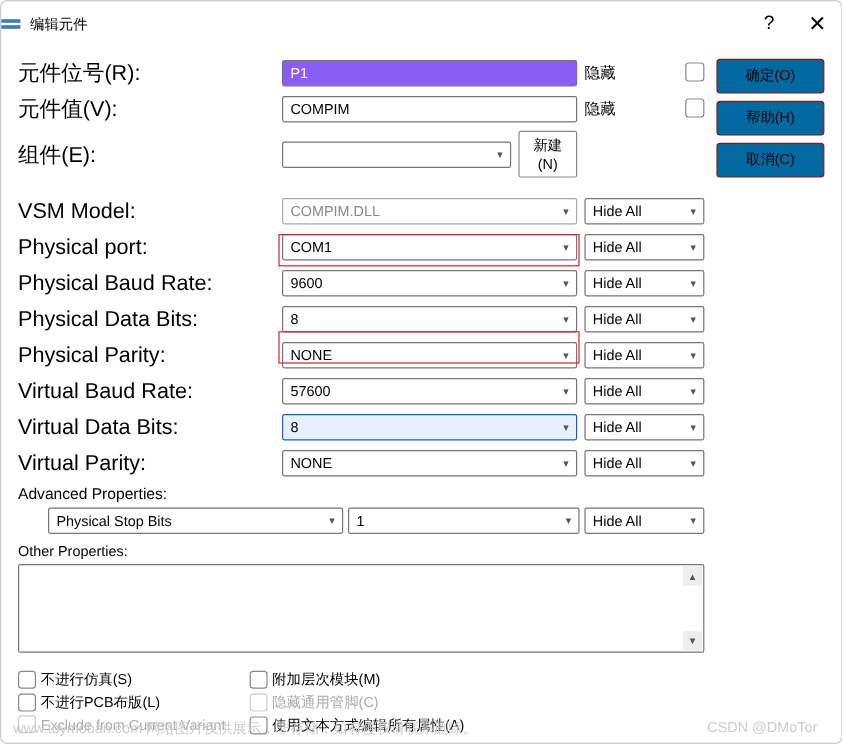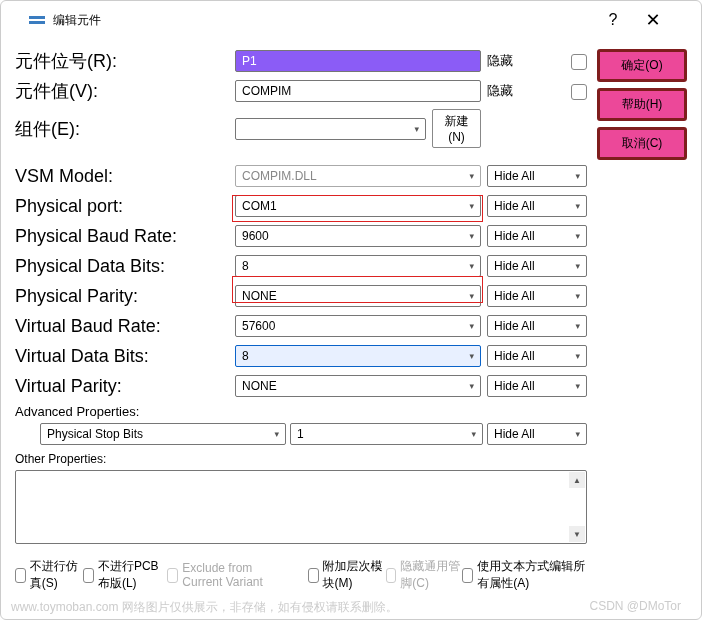--- a/index.html
+++ b/index.html
@@ -1,30 +1,30 @@
 <!DOCTYPE html>
 <html><head>
 <meta charset="utf-8">
 <style>
 * { box-sizing: border-box; margin: 0; padding: 0; font-family: "Microsoft YaHei", "Segoe UI", Arial, sans-serif; font-size: 12px; }
 body { background: #fff; width: 702px; height: 620px; overflow: hidden; position: relative; border:1px solid #ccc; border-radius:6px; }
-.titlebar { display:flex; align-items:center; padding:8px 28px; font-size:14px; }
+.titlebar { display:flex; align-items:center; padding:8px 0; font-size:14px; }
 .titlebar .icon { width:16px; height:16px; margin-right:8px; display:flex; flex-direction:column; justify-content:center; gap:2px; }
 .titlebar .icon-line { height:3px; background:#3a7cc0; }
 .titlebar .spacer { flex:1; }
 .titlebar .help-btn, .titlebar .close-btn { width:40px; text-align:center; font-size:16px; cursor:pointer; }
 .titlebar .close-btn { font-size:18px; font-weight:300; }
 .content { display:flex; padding:10px 14px; gap:10px; }
 .main { flex:1; }
 .side { width:90px; display:flex; flex-direction:column; gap:6px; }
-.side button { padding:5px 0; background:#ec4899; border:3px solid #7f1d1d; border-radius:3px; cursor:pointer; font-size:12px; }
+.side button { padding:5px 0; background:#0369a1; border:1px solid #7f1d1d; border-radius:3px; cursor:pointer; font-size:12px; }
 .row { display:flex; align-items:center; margin-bottom:6px; min-height:24px; }
 .row .label { width:220px; font-size:18px; }
 .row .field { flex:1; display:flex; align-items:center; gap:6px; }
-.row .vis { width:100px; margin-left:6px; display:flex; align-items:flex-end; }
+.row .vis { width:100px; margin-left:6px; display:flex; align-items:flex-start; }
 .row .hide-lbl { font-size:13px; margin-right:6px; flex:1; }
 .row .cb { width:16px; height:16px; border:1px solid #888; border-radius:3px; background:#fff; }
 input.text, .select { width:100%; height:22px; padding:2px 6px; border:1px solid #767676; border-radius:2px; background:#fff; font-size:12px; }
 input.text.sel { background:#8b5cf6; color:#fff; }
 .select { display:flex; align-items:center; justify-content:space-between; cursor:pointer; }
 .select .arrow { font-size:9px; color:#555; }
 .select.ro { color:#888; border-color:#aaa; }
 .newbtn { padding:3px 8px; border:1px solid #888; border-radius:2px; background:#fff; cursor:pointer; font-size:12px; }
 .hr { height:10px; }
 .red-box { position:absolute; border:1px solid #d22; pointer-events:none; }
@@ -32,21 +32,21 @@
 .adv-row { display:flex; gap:4px;padding-left:25px; }
 .adv-row .select { }
 .adv-row .c1 { width:246px; }
 .adv-row .c2 { flex:1; }
 .adv-row .c3 { width:100px; }
 .other-area { width:100%; height:74px; border:1px solid #767676; border-radius:2px; background:#fff; position:relative; }
 .other-area .scroll-up, .other-area .scroll-down { position:absolute; right:1px; width:16px; height:16px; background:#eee; display:flex; align-items:center; justify-content:center; font-size:8px; color:#555; }
 .other-area .scroll-up { top:1px; }
 .other-area .scroll-down { bottom:1px; }
 .bottom-checks { display:flex; margin-top:14px; gap:20px; }
-.bottom-col { display:flex; flex-direction:row; gap:2px; }
+.bottom-col { display:flex; flex-direction:column; gap:2px; }
 .check-row { display:flex; align-items:center; gap:4px; font-size:13px; }
 .check-row .cb { width:15px; height:15px; border:1px solid #888; border-radius:3px; background:#fff; }
 .check-row.disabled { color:#aaa; }
 .check-row.disabled .cb { border-color:#ccc; }
 .watermark { position:absolute; bottom:3px; left:10px; right:20px; color:#ccc; font-size:11px; display:flex; justify-content:space-between; }
 .select.highlight { background:#e8f0ff; border-color:#0a63c9; }
 </style>
 </head>
 <body>
 

